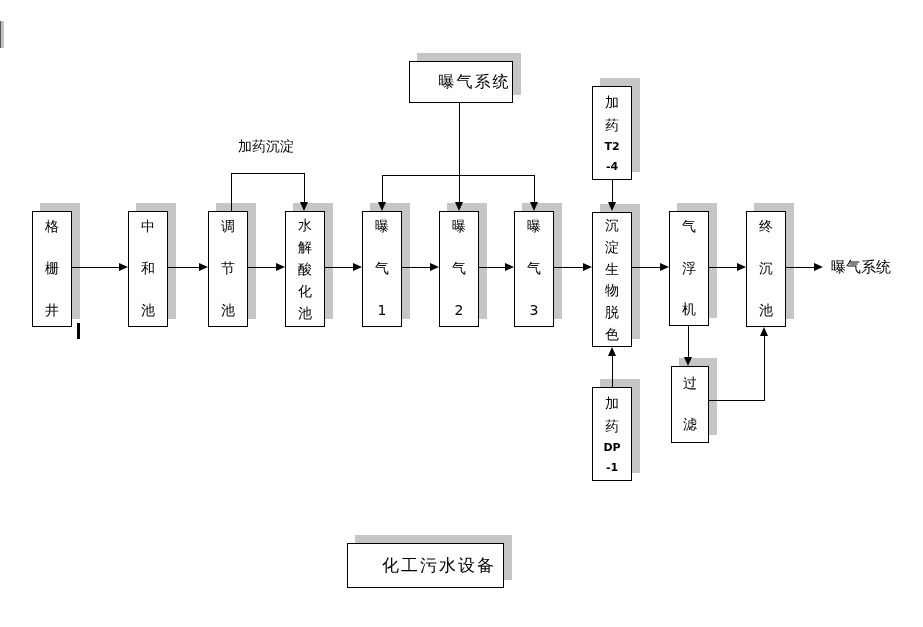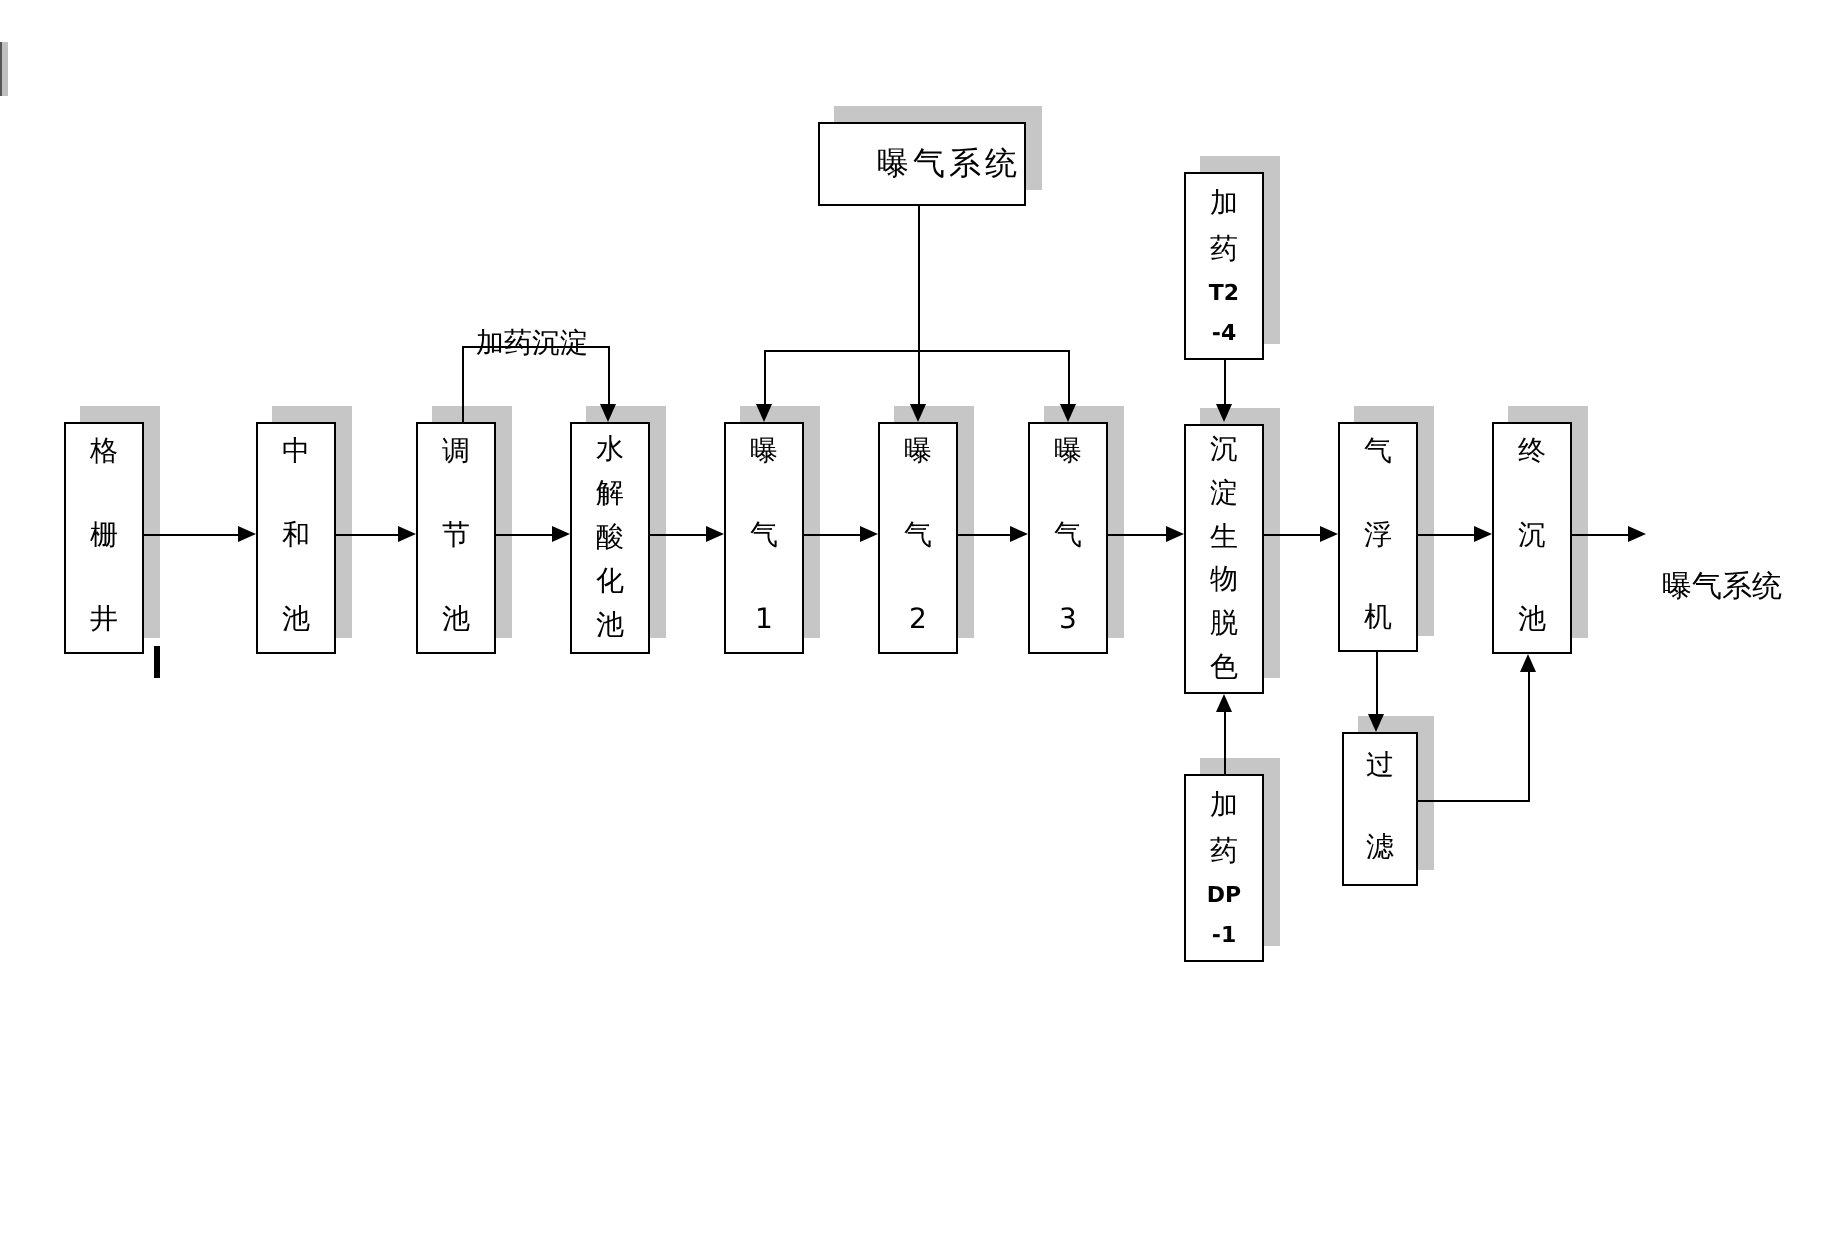--- a/index.html
+++ b/index.html
@@ -37,21 +37,21 @@
     border-width:1.6px;
   }
   .ch{display:block;white-space:nowrap;}
   .sm{font-size:11px;font-weight:bold;}
   .hline{position:absolute;height:1px;background:#000;}
   .vline{position:absolute;width:1px;background:#000;}
   .arr{position:absolute;width:0;height:0;}
   .arr-r{border-top:4.5px solid transparent;border-bottom:4.5px solid transparent;border-left:9px solid #000;}
   .arr-d{border-left:4.5px solid transparent;border-right:4.5px solid transparent;border-top:9px solid #000;}
   .arr-u{border-left:4.5px solid transparent;border-right:4.5px solid transparent;border-bottom:9px solid #000;}
-  .floating-label{position:absolute;font-size:14px;line-height:1;white-space:nowrap;margin-top:26px;}
+  .floating-label{position:absolute;font-size:14px;line-height:1;white-space:nowrap;}
   .artifact{position:absolute;}
 </style>
 </head>
 <body>
 
 <div id="canvas">
 
   <div class="artifact" style="left:0;top:21px;width:3px;height:27px;background:#c0c0c0;border-left:1.5px solid #555;"></div>
   <div class="artifact" style="left:77px;top:323px;width:3px;height:16px;background:#000;"></div>
 
@@ -136,20 +136,23 @@
     <span class="ch">滤</span>
   </div>
 
   <div class="box vbox" style="left:592px;top:387px;width:40px;height:94px;padding:8px 0 7px 0;">
     <span class="ch">加</span>
     <span class="ch">药</span>
     <span class="ch sm">DP</span>
     <span class="ch sm">-1</span>
   </div>
 
+  <div class="box hbox" style="left:347px;top:543px;width:157px;height:45px;font-size:17px;">
+    <span class="ch">化工污水设备</span>
+  </div>
 
   <div class="floating-label" style="left:238px;top:139px;">加药沉淀</div>
   <div class="floating-label" style="left:831px;top:260px;font-size:15px;">曝气系统</div>
 
   <div class="hline" style="left:72px;top:267px;width:47px;"></div>
   <div class="arr arr-r" style="left:119px;top:263px;"></div>
 
   <div class="hline" style="left:168px;top:267px;width:31px;"></div>
   <div class="arr arr-r" style="left:199px;top:263px;"></div>
 

